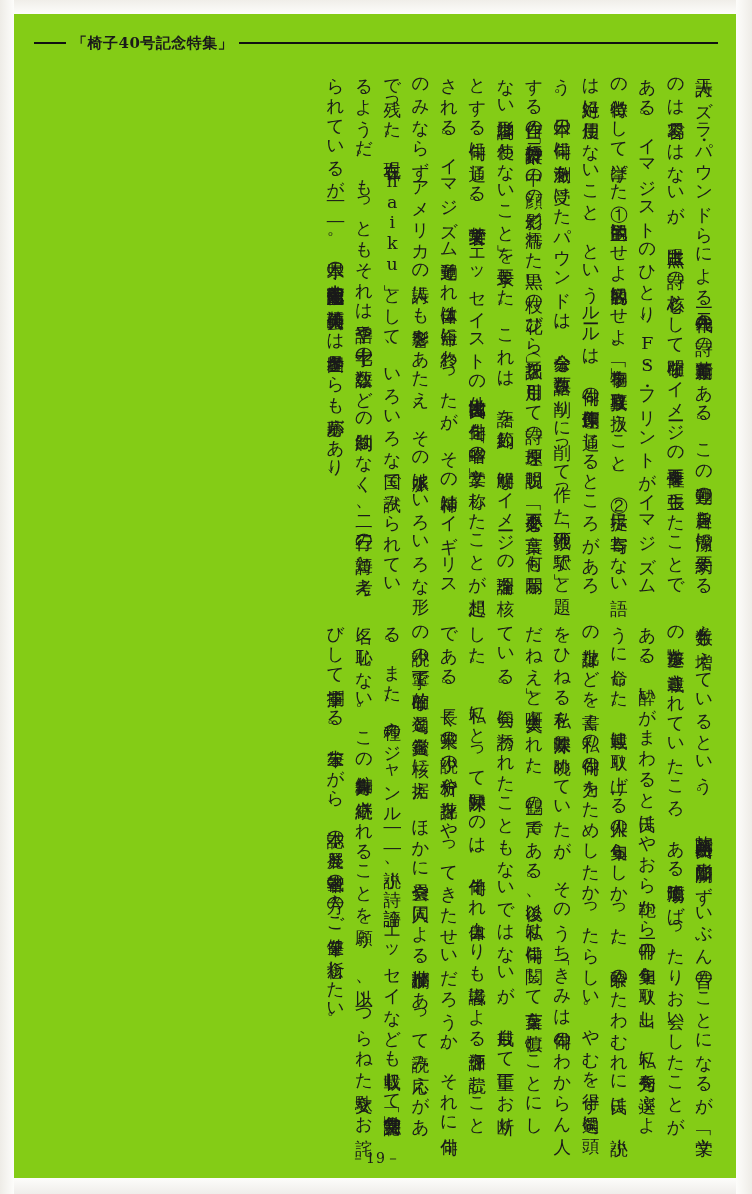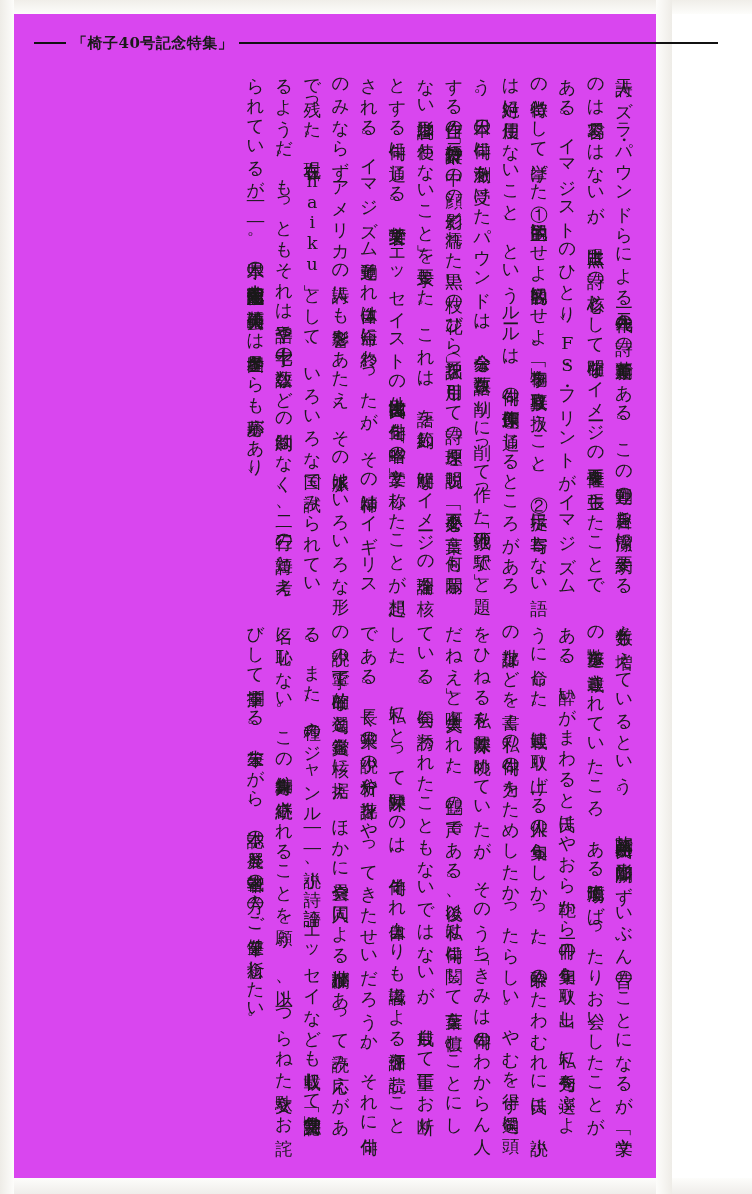--- a/index.html
+++ b/index.html
@@ -11,23 +11,23 @@
     width: 752px;
     height: 1194px;
     position: relative;
     font-family: "DejaVu Serif", "Liberation Serif", serif;
     color: #1a1a1a;
     overflow: hidden;
   }
   .page {
     position: absolute;
     left: 0; top: 0;
-    width: 672px;
+    width: 752px;
     height: 1194px;
-    background: #d946ef;
+    background: #84cc16;
   }
 
   
   .header {
     position: absolute;
     left: 34px;
     top: 28px;
     width: 684px;
     height: 30px;
     display: flex;
@@ -122,14 +122,15 @@
   </div>
 
   <div class="col-block" id="upper-block">
     <p>詩人エズラ・パウンドらによる一九二〇年代の詩の革新運動である。この運動の趣旨を簡潔に要約するのは容易ではないが、主眼点は詩の核心として明確なイメージの重要性を主張したことである。イマジストのひとり、F・S・フリントがイマジズムの特徴として挙げた①主観的にせよ客観的にせよ、「事物」を直接取り扱うこと、②提示に寄与しない語は絶対に使用しないこと、というルールは、俳句の創作原理に通じるところがあろう。日本の俳句に刺激を受けたパウンドは、余分な数百語を削りに削って作った「地下鉄の駅で」と題する自作の二行詩「群衆の中の顔の幻影／濡れた黒い枝の花びら」（拙訳）を引用して詩の原理を説明し、「不必要な言葉、何も開示しない形容詞は使わないこと」を要求した。これは、語を節約し、鮮明なイメージの論理を核とする俳句に通じる。英文学者でエッセイストの外山滋比古氏は俳句を「省略の文学」と称したことが想起される。イマジズム運動それ自体は短命に終わったが、その精神はイギリスのみならずアメリカの詩人にも影響をあたえ、その水脈はいろいろな形で残った。現在も「haiku」として、いろいろな国で試みられているようだ。もっともそれは季語や十七字の語数などの制約はなく、二、三行の短詩と考えられているが――。本県の山寺芭蕉記念館主催の英語俳句大会には世界各国からも応募があり、</p>
   </div>
 
   <div class="col-block" id="lower-block">
     <p>年々数も増えているという。　故新関岳雄氏が山形新聞にずいぶん昔のことになるが、「文学の散歩道」を連載されていたころ、ある晩酒場でばったりお会いしたことがある。酔いがまわると氏はやおら鞄から一冊の句集を取り出し、私に秀句を選ぶように命じた。連載に取り上げる俳人の句集らしかった。酔余のたわむれに氏は、小説の批評などを書く私の俳句の力をためしたかったらしい。やむを得ず選句に頭をひねる私を興味深く眺めていたが、そのうち「きみは俳句のわからん人だねえ」と呵々大笑された。鶴の一声である。以後、私は俳句に関して言葉を慎むことにしている。句会に誘われたこともないではないが、自戒して丁重にお断りした。　私にとって興味深いのは、俳句それ自体よりも識者による評価を読むことである。長く英米の小説の分析や批評をやってきたせいだろうか。それに俳句の小説の丁寧で的確な選句と鑑賞を核に据え、ほかに会員や同人による批評欄があって読み応えがある。また、種々のジャンル――小説、詩、評論、エッセイなども収載して「俳句文芸誌」の名に恥じない。この編集方針を継続されることを願う。　以上、つらねた駄文をお詫びして擱筆する。末筆ながら、本誌の発展と執筆者の方々のご健筆を祈念したい。</p>
   </div>
 
+  <div class="page-number">－19－</div>
 
 </div>
 
 </body></html>

